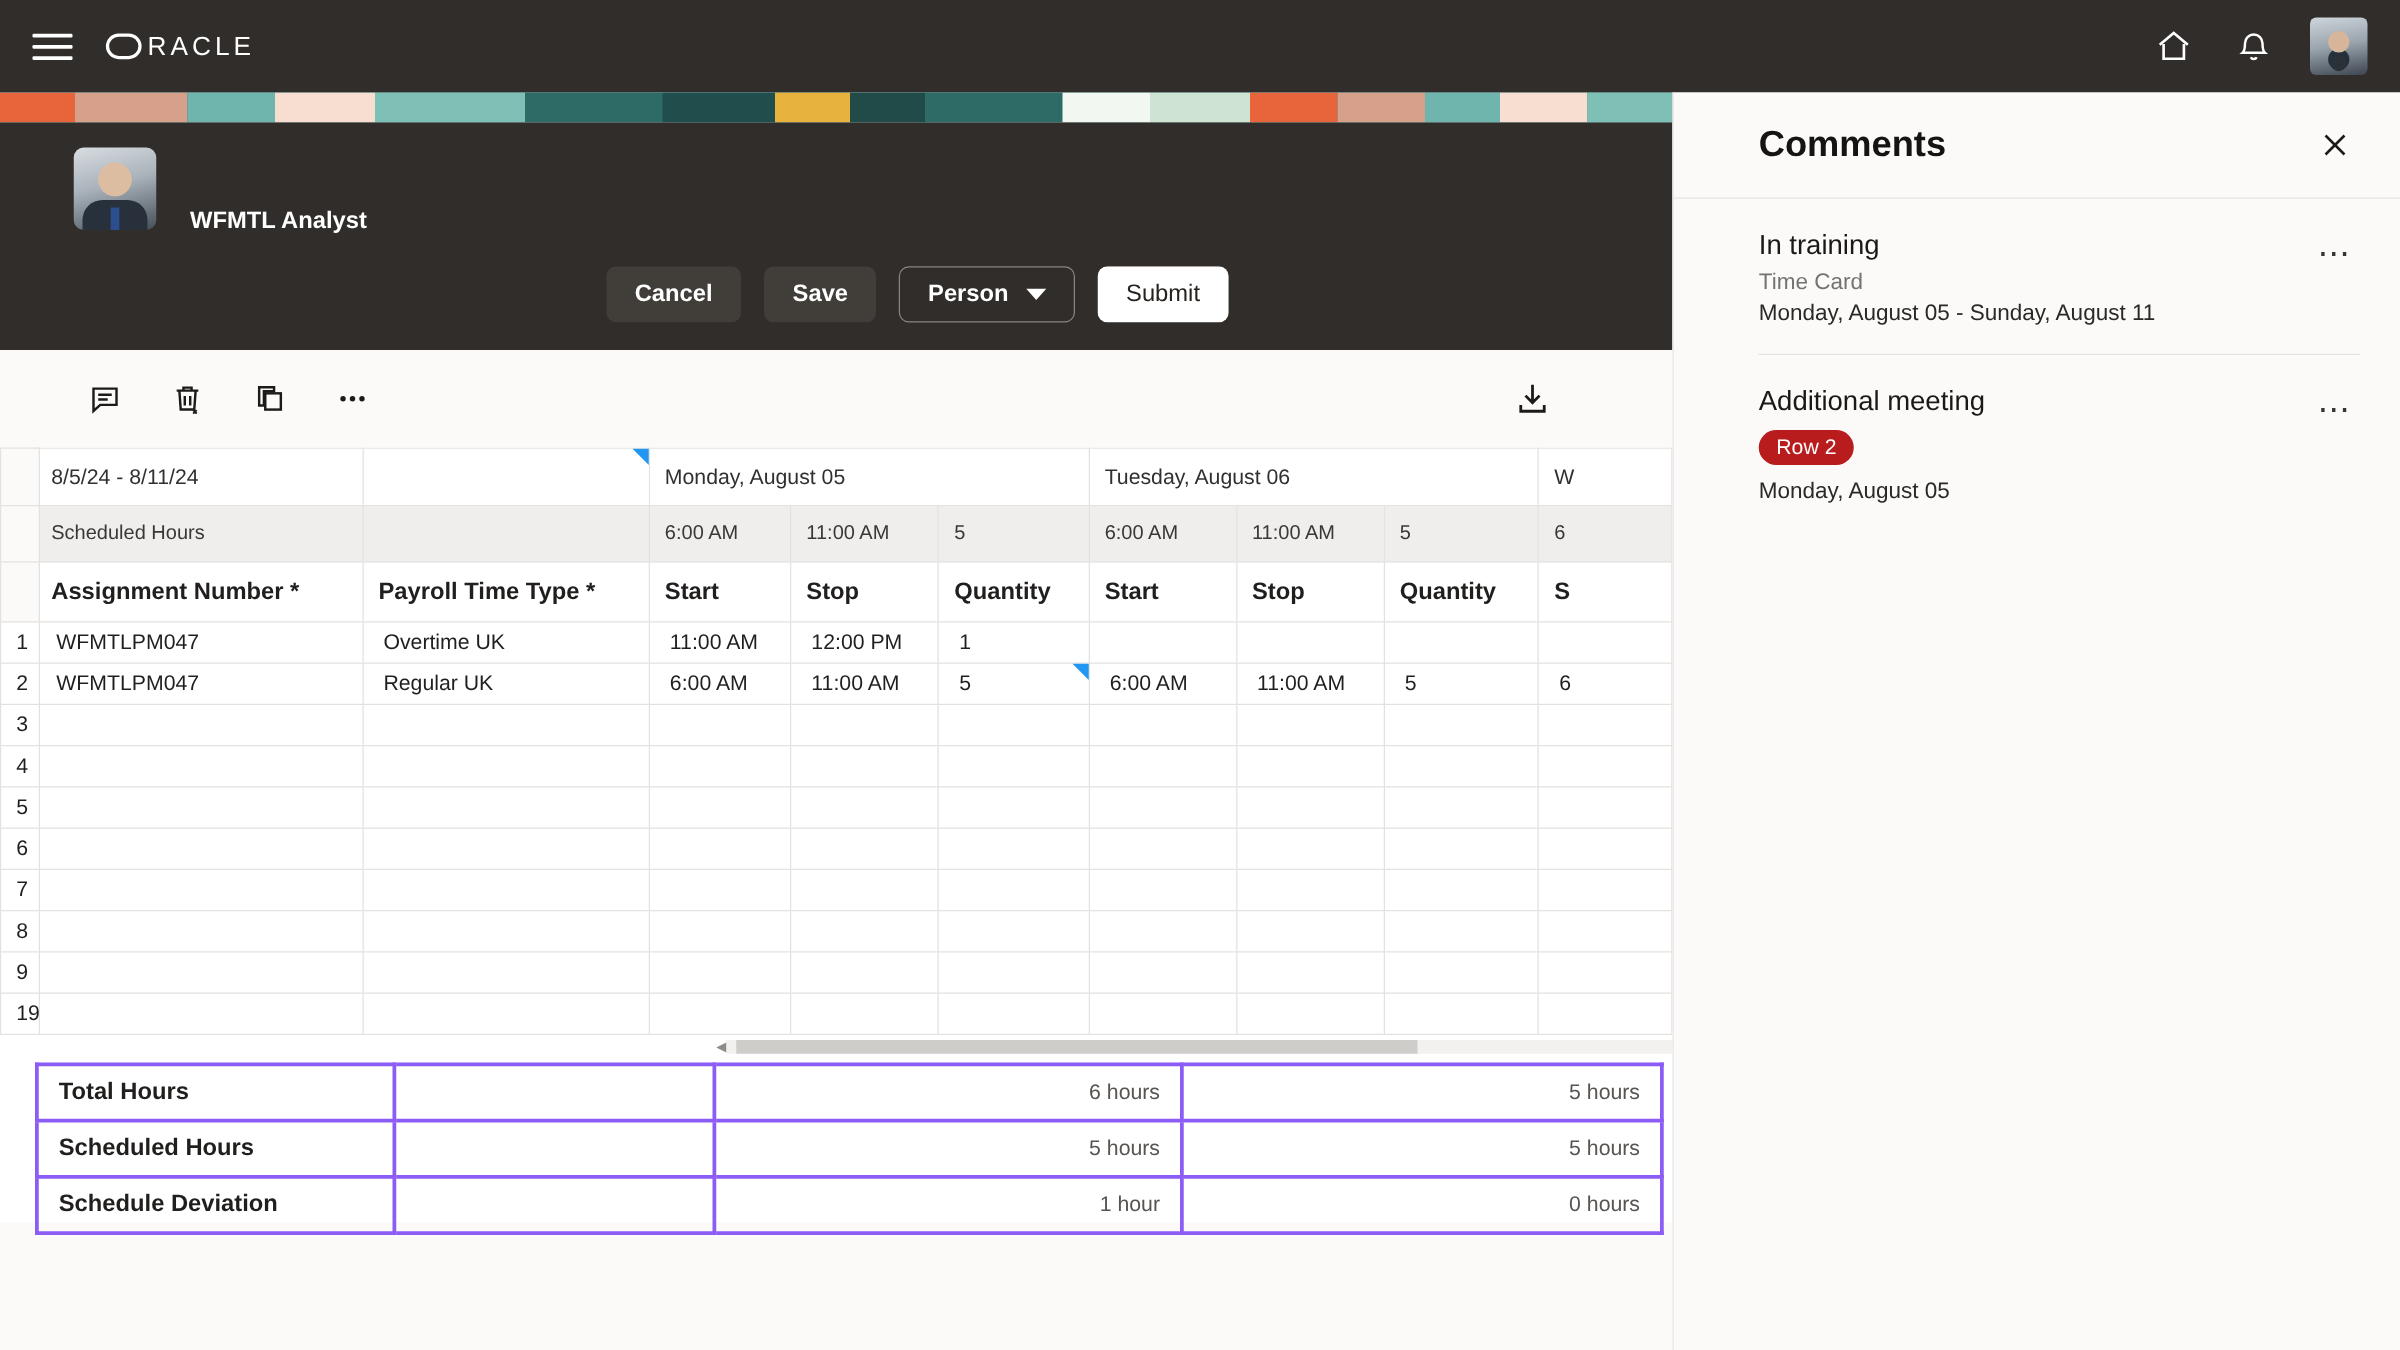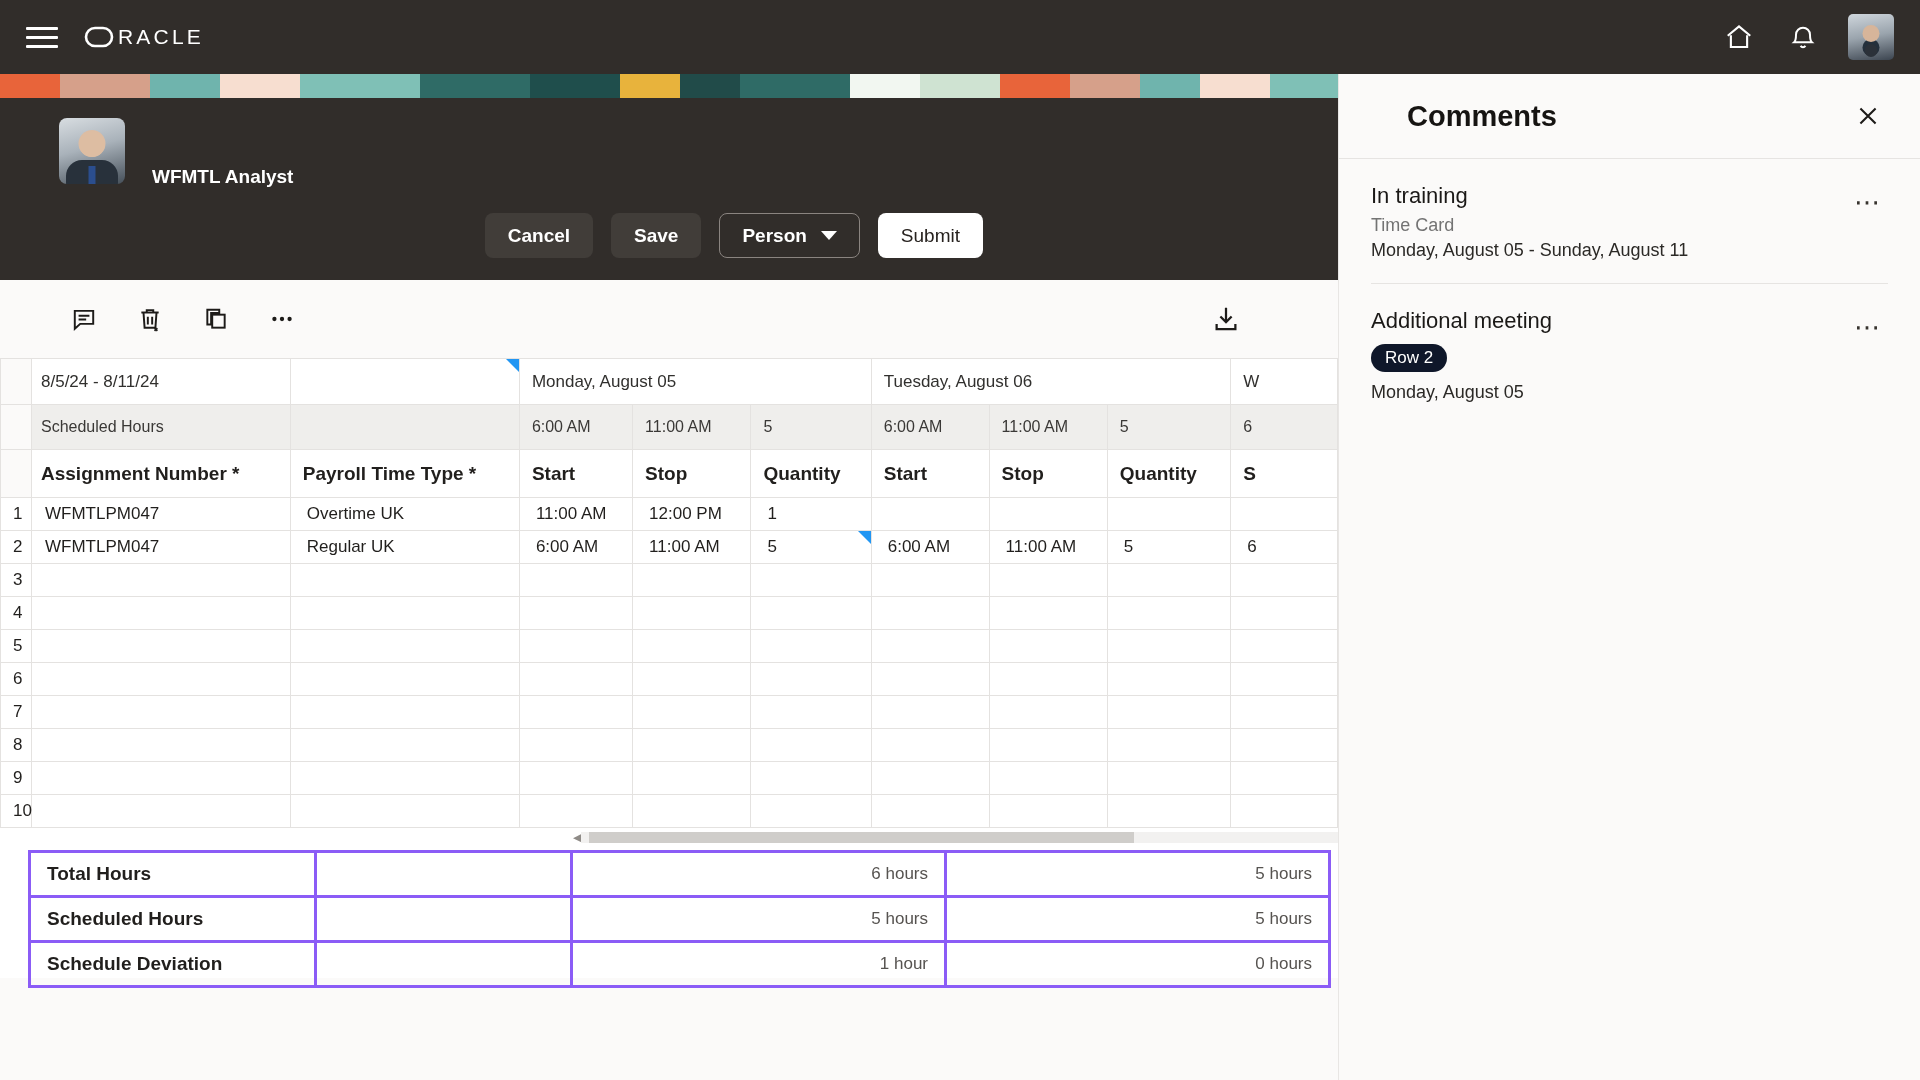--- a/index.html
+++ b/index.html
@@ -136,27 +136,27 @@
     position: absolute; top: 74px; right: 0; width: 582px; height: 1006px;
     background: #fbfaf9; border-left: 1px solid #e8e6e4;
   }
   .cp-head { height: 84px; display: flex; align-items: center; padding: 0 32px 0 32px; }
   .cp-title { font-size: 29px; font-weight: bold; color: #161412; margin-left: 36px; }
   .cp-close { margin-left: auto; width: 40px; height: 40px; display: flex;
     align-items: center; justify-content: center; cursor: pointer; }
   .cp-div { height: 1px; background: #e6e4e2; }
   .cp-list { padding: 0 32px; }
   .citem { padding: 24px 0 22px 0; display: flex; align-items: flex-start;
-    border-bottom: 1px solid #e6e4e2; }
+    border-bottom: 1px solid #e6e4e2; margin-left: 36px; }
   .citem:last-child { border-bottom: none; }
   .c-main { flex: 1; }
   .c-text { font-size: 22px; color: #1b1917; margin-bottom: 6px; }
   .c-sub { font-size: 18px; color: #737373; margin-bottom: 4px; }
   .c-date { font-size: 18px; color: #2b2926; }
-  .rowbadge { display: inline-block; background: #0f172a; color: #fff; font-size: 17px;
+  .rowbadge { display: inline-block; background: #b91c1c; color: #fff; font-size: 17px;
     padding: 4px 14px; border-radius: 14px; margin: 4px 0 10px 0; }
   .c-more { font-size: 26px; color: #37332f; letter-spacing: 2px; cursor: pointer;
     margin-top: 14px; padding: 0 6px; line-height: 10px; }
 </style>
 </head>
 <body>
 
 <div class="app">
 
   <div class="globalbar">
@@ -481,21 +481,21 @@
         <tr>
               <td class="numcell" style="height:33px">7</td>
             </tr>
         <tr>
               <td class="numcell" style="height:33px">8</td>
             </tr>
         <tr>
               <td class="numcell" style="height:33px">9</td>
             </tr>
         <tr>
-              <td class="numcell" style="height:33px">10</td>
+              <td class="numcell" style="height:33px">19</td>
             </tr>
       </tbody>
         </table>
     </div>
 
     <div class="hscroll">
       <span class="hs-arrow">◀</span>
       <div class="hs-track">
         <div class="hs-thumb"></div>
       </div>

